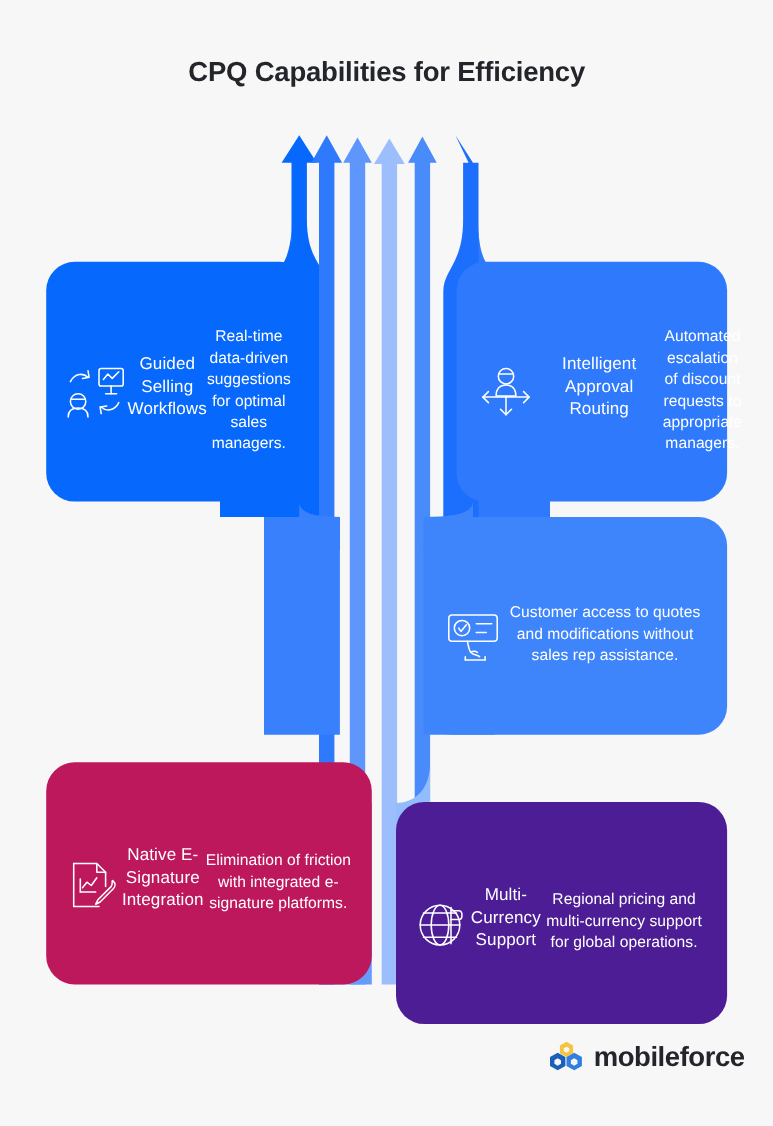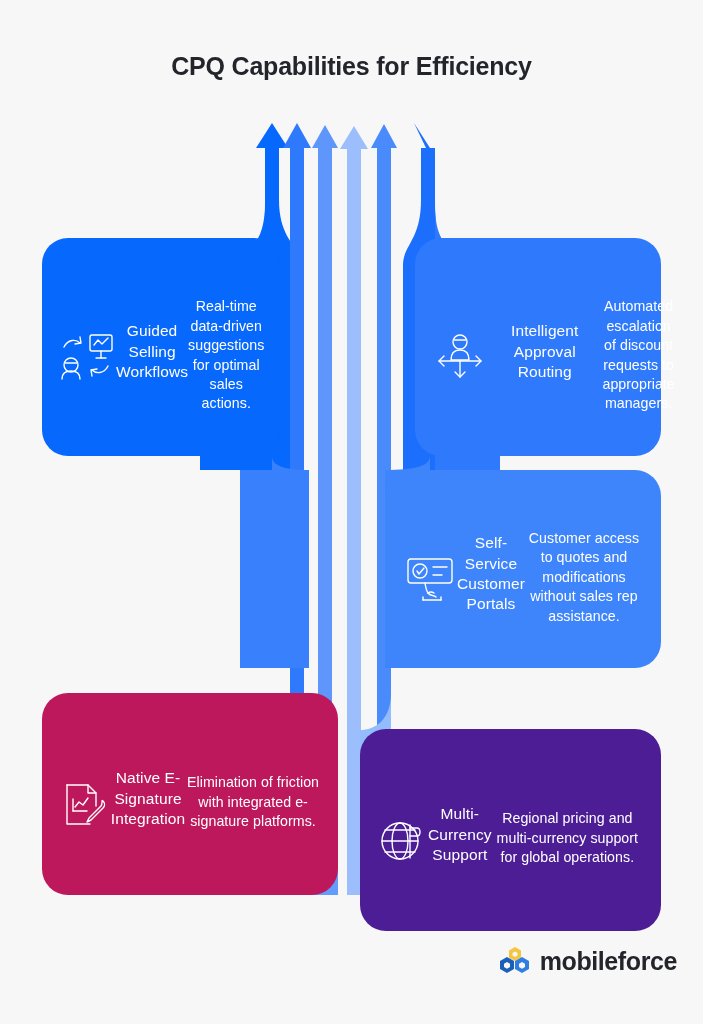--- a/index.html
+++ b/index.html
@@ -144,21 +144,21 @@
         <path d="M4 14 C8 6 16 6 20 10"></path>
         <polyline points="20,4 21,10 15,11"></polyline>
         <circle cx="11" cy="32" r="7"></circle>
         <line x1="5" y1="30" x2="17" y2="30"></line>
         <path d="M2 46 C2 40 6 38 11 38 C16 38 20 40 20 46"></path>
         <path d="M48 33 C44 41 36 41 32 37"></path>
         <polyline points="32,43 31,37 37,36"></polyline>
       </svg>
     </div>
     <div class="card-title">Guided Selling Workflows</div>
-    <div class="card-desc">Real-time data-driven suggestions for optimal sales actions.</div>
+    <div class="card-desc">Real-time data-driven suggestions for optimal sales managers.</div>
   </div>
 
   <div class="card" id="card-2" style="background:#2e79fc;gap:24px;">
     <div class="card-icon">
       <svg width="54" height="50" viewBox="0 0 54 50" fill="none" stroke="#ffffff" stroke-width="1.4" stroke-linecap="round" stroke-linejoin="round">
         <circle cx="27" cy="9" r="7"></circle>
         <line x1="21" y1="7" x2="33" y2="7"></line>
         <path d="M18 27 C18 20 22 17 27 17 C32 17 36 20 36 27 Z"></path>
         <line x1="6" y1="28" x2="48" y2="28"></line>
         <polyline points="11,23 6,28 11,33"></polyline>
@@ -180,21 +180,20 @@
         <polyline points="14,15 16,18 21,12"></polyline>
         <line x1="30" y1="11" x2="44" y2="11"></line>
         <line x1="30" y1="19" x2="39" y2="19"></line>
         <path d="M22 27 C22 27 23 34 25 37 C27 40 31 39 33 41"></path>
         <path d="M25 37 C25 37 28 35 31 37"></path>
         <line x1="20" y1="44" x2="38" y2="44"></line>
         <line x1="20" y1="41" x2="20" y2="44"></line>
         <line x1="38" y1="41" x2="38" y2="44"></line>
       </svg>
     </div>
-    <div class="card-title">Self-Service Customer Portals</div>
     <div class="card-desc">Customer access to quotes and modifications without sales rep assistance.</div>
   </div>
 
   <div class="card" id="card-5" style="background:#be185d;">
     <div class="card-icon">
       <svg width="50" height="48" viewBox="0 0 50 48" fill="none" stroke="#ffffff" stroke-width="1.4" stroke-linecap="round" stroke-linejoin="round">
         <path d="M7 4 L28 4 L36 12 L36 25"></path>
         <path d="M7 4 L7 43 L30 43"></path>
         <polyline points="28,4 28,12 36,12"></polyline>
         <polyline points="13,30 13,18"></polyline>

